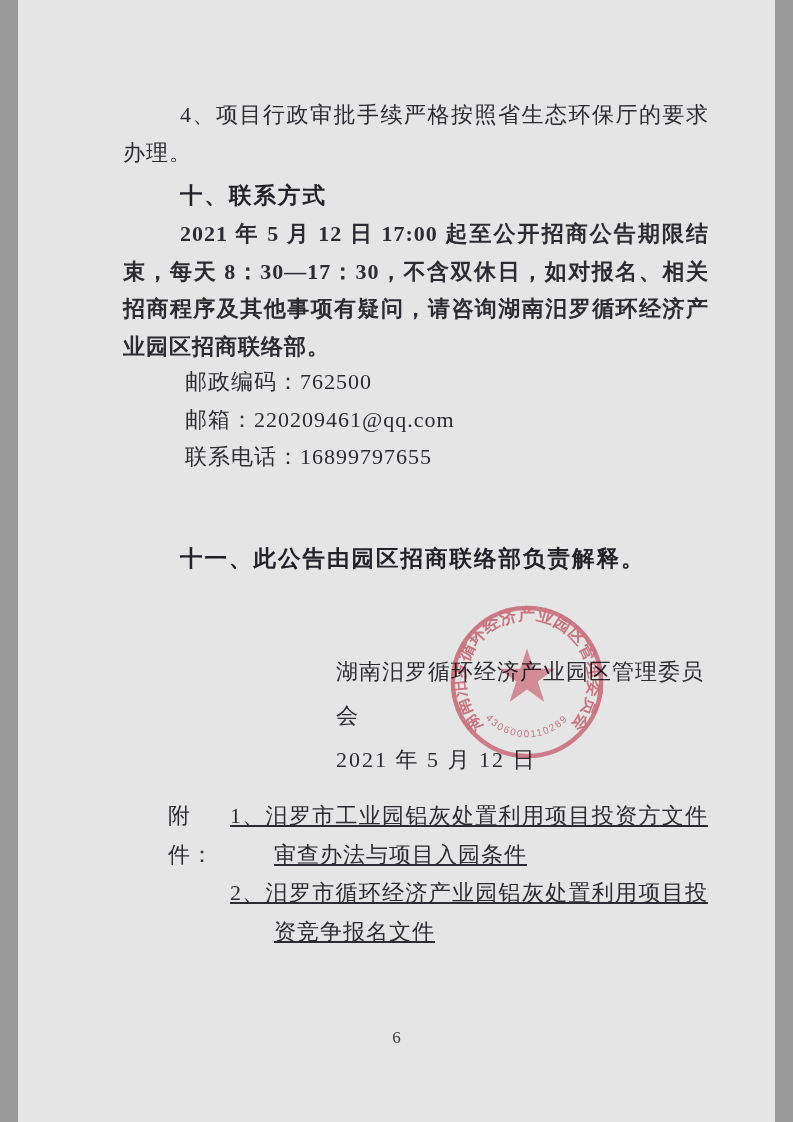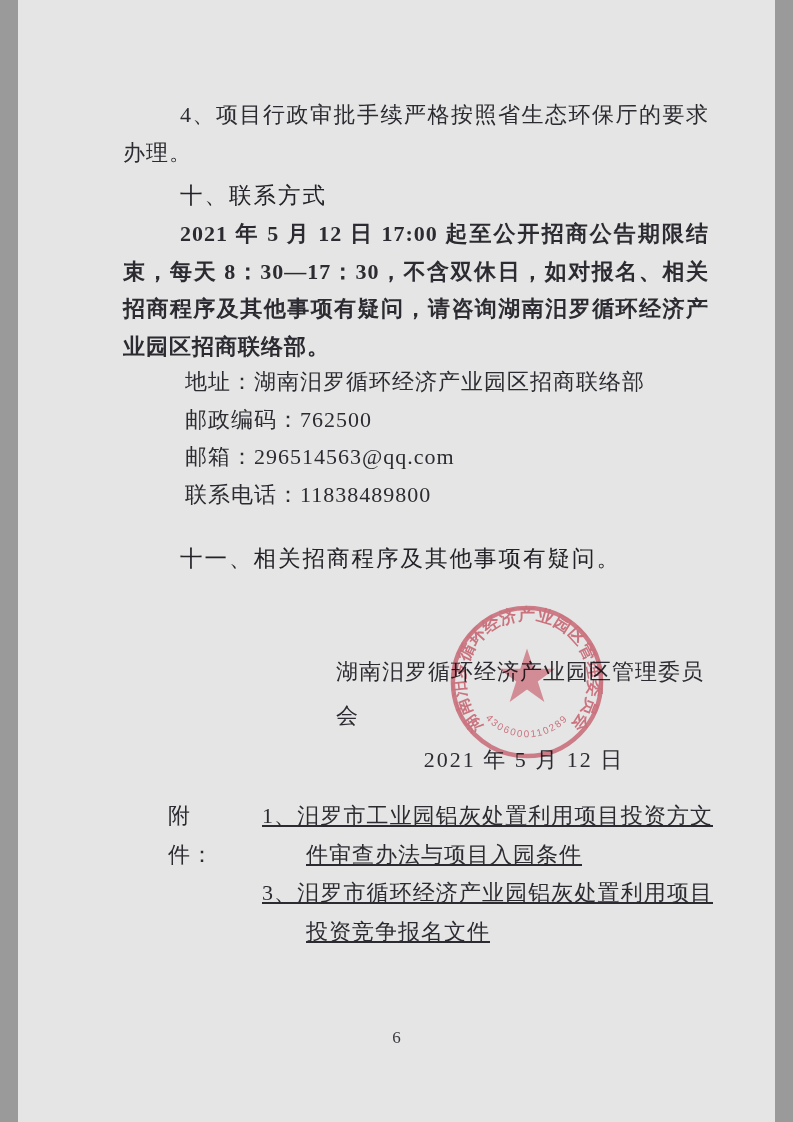--- a/index.html
+++ b/index.html
@@ -16,41 +16,41 @@
     position:absolute;
     left:105px;width:586px;
     font-size:22px;line-height:37.5px;
     letter-spacing:1px;
     text-align:justify;
     text-justify:inter-character;
   }
   .indent{text-indent:57px;}
   .heading{
     font-family:"Liberation Sans","DejaVu Sans",sans-serif;
-    font-weight:normal;
+    font-weight:bold;
     color:#222228;
     font-size:22.5px;
     letter-spacing:2px;
     text-align:left;
   }
   .contact-block div{margin-left:62px;}
   .signature{
     position:absolute;left:318px;top:650px;width:376px;
     font-size:22px;line-height:44px;letter-spacing:1px;
   }
-  .signature .sig-date{text-align:center;letter-spacing:2px;}
+  .signature .sig-date{text-align:left;letter-spacing:2px;}
   .seal{
     position:absolute;left:430px;top:603px;width:158px;height:158px;
     mix-blend-mode:multiply;opacity:.92;
     pointer-events:none;
   }
   .attachments{
     position:absolute;left:150px;top:797px;width:545px;
     display:flex;align-items:flex-start;
-    font-size:22px;line-height:38.5px;letter-spacing:1px;gap:32px;
+    font-size:22px;line-height:38.5px;letter-spacing:1px;
   }
   .att-label{flex:0 0 62px;}
   .att-items{width:478px;}
   .att-item{padding-left:44px;text-indent:-44px;text-align:justify;text-justify:inter-character;text-decoration:underline;}
   .page-number{
     position:absolute;left:0;top:1028px;width:100%;
     text-align:center;font-size:17px;color:#3a3a40;
   }
 </style>
 </head>
@@ -58,27 +58,26 @@
 
 <div class="page">
 
   <div class="body-text indent" style="top:96px;">4、项目行政审批手续严格按照省生态环保厅的要求办理。</div>
 
   <div class="body-text heading indent" style="top:177px;">十、联系方式</div>
 
   <div class="body-text indent" style="top:215px;font-weight:bold;">2021 年 5 月 12 日 17:00 起至公开招商公告期限结束，每天 8：30—17：30，不含双休日，如对报名、相关招商程序及其他事项有疑问，请咨询湖南汨罗循环经济产业园区招商联络部。</div>
 
   <div class="body-text contact-block" style="top:363px;">
-    <div>地址：湖南汨罗循环经济产业园区招商联络部</div>
     <div>邮政编码：762500</div>
-    <div>邮箱：296514563@qq.com</div>
-    <div>联系电话：11838489800</div>
+    <div>邮箱：220209461@qq.com</div>
+    <div>联系电话：16899797655</div>
   </div>
 
-  <div class="body-text heading" style="top:540px;text-indent:57px;">十一、相关招商程序及其他事项有疑问。</div>
+  <div class="body-text heading" style="top:540px;text-indent:57px;">十一、此公告由园区招商联络部负责解释。</div>
 
   <div class="signature">
     <div class="sig-org">湖南汨罗循环经济产业园区管理委员会</div>
     <div class="sig-date">2021 年 5 月 12 日</div>
   </div>
 
   <svg class="seal" viewBox="0 0 160 160">
     <defs>
       <path id="sealRingPath" d="M 35.5 124.5 A 63 63 0 1 1 124.5 124.5" fill="none"></path>
       <path id="sealSerialPath" d="M 31.5 108 A 56 56 0 0 0 128.5 108" fill="none"></path>
@@ -90,19 +89,19 @@
     </text>
     <text font-size="10" letter-spacing="1.8" fill="#df7583" font-family="Liberation Sans, DejaVu Sans, sans-serif">
       <textPath href="#sealSerialPath" startOffset="50%" text-anchor="middle">4306000110289</textPath>
     </text>
   </svg>
 
   <div class="attachments">
     <div class="att-label">附件：</div>
     <div class="att-items">
       <div class="att-item">1、汨罗市工业园铝灰处置利用项目投资方文件审查办法与项目入园条件</div>
-      <div class="att-item">3、汨罗市循环经济产业园铝灰处置利用项目投资竞争报名文件</div>
+      <div class="att-item">2、汨罗市循环经济产业园铝灰处置利用项目投资竞争报名文件</div>
     </div>
   </div>
 
   <div class="page-number">6</div>
 
 </div>
 
 </body></html>

